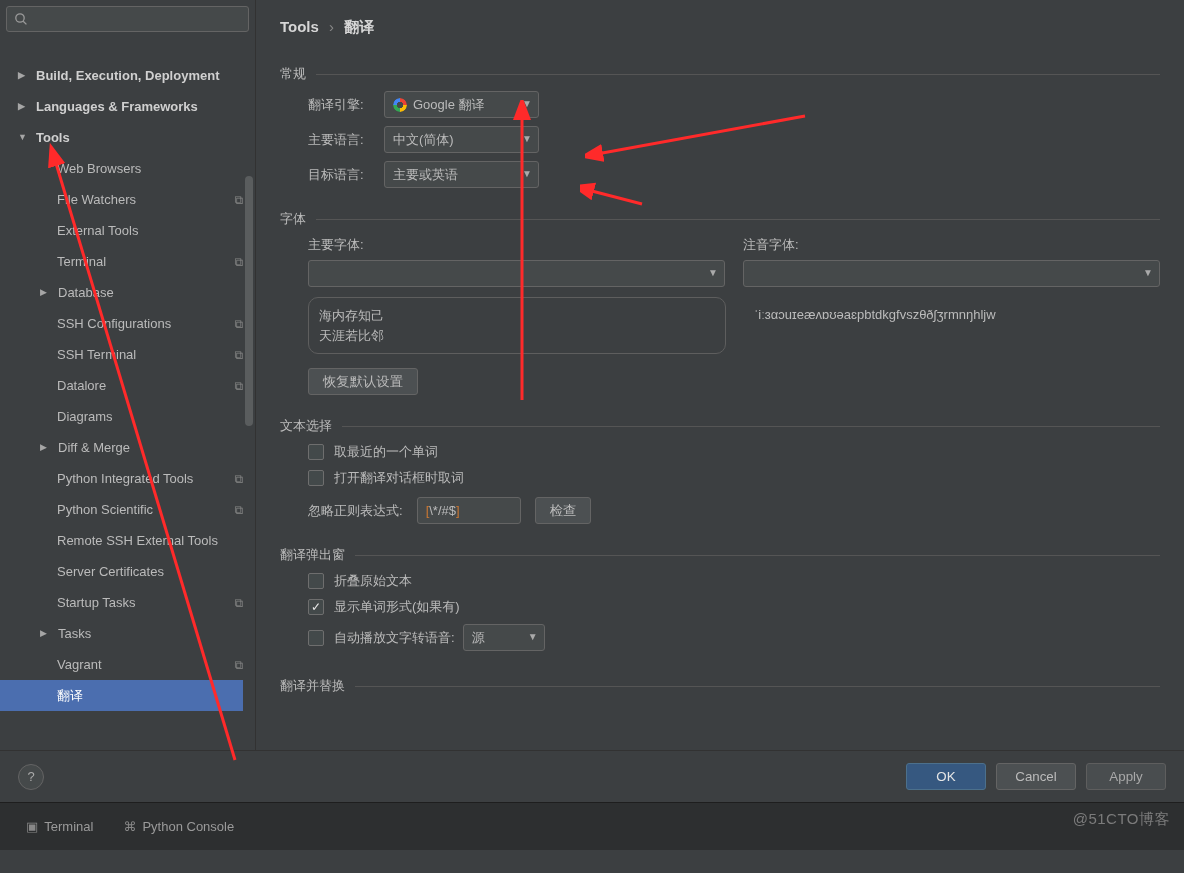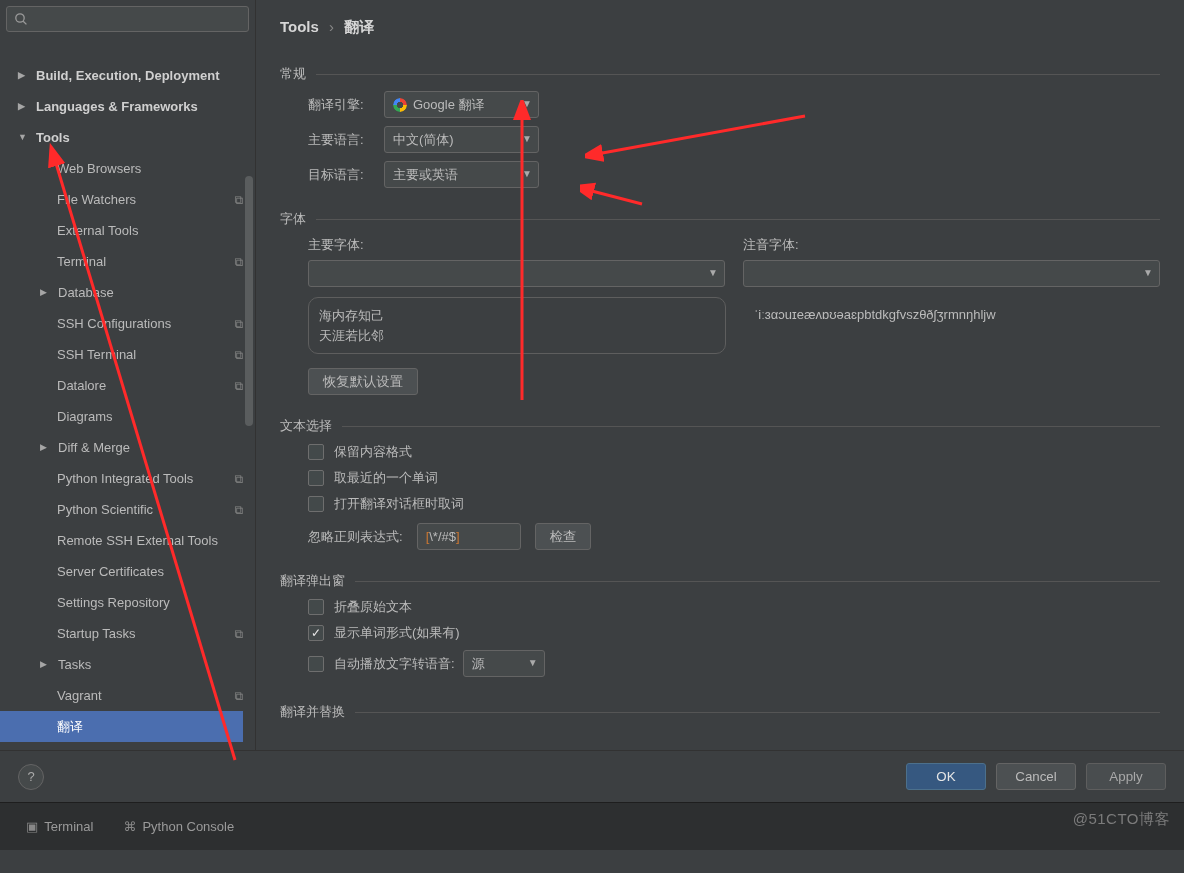--- a/index.html
+++ b/index.html
@@ -240,23 +240,20 @@
             <span>Python Scientific</span>
             <span class="copy-badge">⧉</span>
           </div>
           <div class="tree-row lvl2">
             <span>Remote SSH External Tools</span>
           </div>
           <div class="tree-row lvl2">
             <span>Server Certificates</span>
           </div>
           <div class="tree-row lvl2">
-            <span>Settings Repository</span>
-          </div>
-          <div class="tree-row lvl2">
             <span>Startup Tasks</span>
             <span class="copy-badge">⧉</span>
           </div>
           <div class="tree-row lvl1 arrow">
             <span class="arrow-icon tri-right"></span>
             <span>Tasks</span>
           </div>
           <div class="tree-row lvl2">
             <span>Vagrant</span>
             <span class="copy-badge">⧉</span>
@@ -333,24 +330,20 @@
           <div>ˈiːɜαɔuɪeæʌɒʊəaɛpbtdkgfvszθðʃʒrmnŋhljw</div>
         </div>
       </div>
       <div class="reset-wrap">
         <button class="btn">恢复默认设置</button>
       </div>
 
       <div class="section-title">
         <span>文本选择</span>
           <span class="line"></span>
-      </div>
-      <div class="chk-row">
-        <span class="chk"></span>
-        <span>保留内容格式</span>
       </div>
       <div class="chk-row">
         <span class="chk"></span>
         <span>取最近的一个单词</span>
       </div>
       <div class="chk-row">
         <span class="chk"></span>
         <span>打开翻译对话框时取词</span>
       </div>
       <div class="ignore-row">

